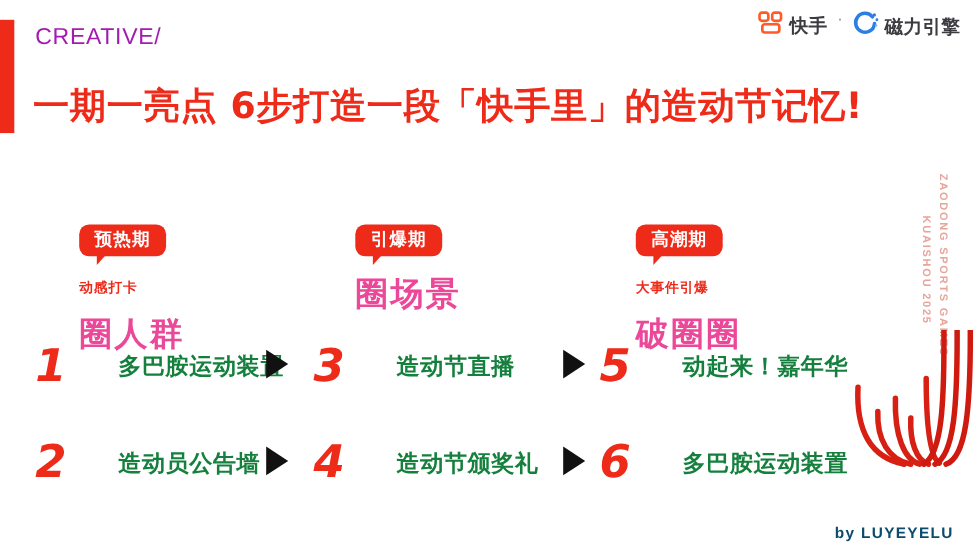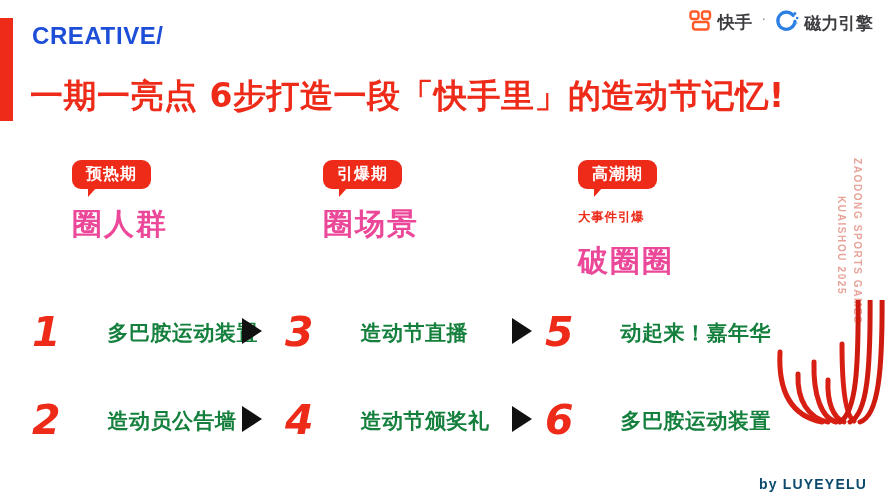--- a/index.html
+++ b/index.html
@@ -26,24 +26,24 @@
     width: 13px;
     height: 103px;
     background: #ee2a19;
   }
 
   
   .kicker {
     position: absolute;
     left: 32px;
     top: 22px;
-    font-size: 24px;
-    font-weight: bold;
+    font-size: 21px;
+    font-weight: normal;
     letter-spacing: 0.6px;
-    color: #1d4ed8;
+    color: #a21caf;
     font-family: "Liberation Sans", sans-serif;
   }
   .headline {
     position: absolute;
     left: 30px;
     top: 74px;
     font-size: 33px;
     font-weight: bold;
     color: #ee2a19;
     letter-spacing: 0.5px;
@@ -88,20 +88,21 @@
     top: 160px;
     width: 230px;
   }
   .stage-1 { left: 72px; }
   .stage-2 { left: 323px; }
   .stage-3 { left: 578px; }
 
   .pill-wrap {
     position: relative;
     display: inline-block;
+    margin-top: 44px;
   }
   .pill {
     display: inline-block;
     background: #ee2a19;
     color: #ffffff;
     font-size: 16px;
     font-weight: bold;
     border-radius: 9px;
     padding: 6px 14px 7px 14px;
     letter-spacing: 1px;
@@ -254,20 +255,21 @@
       </span>
       <span class="brand-text ml-text">磁力引擎</span>
     </div>
   </div>
 
   <div class="stage stage-1">
     <div class="pill-wrap">
       <div class="pill">预热期</div>
       <div class="pill-tail"></div>
     </div>
+    <div class="stage-sub">动感打卡</div>
     <div class="stage-title">圈人群</div>
   </div>
 
   <div class="stage stage-2">
     <div class="pill-wrap">
       <div class="pill">引爆期</div>
       <div class="pill-tail"></div>
     </div>
     <div class="stage-title">圈场景</div>
   </div>

